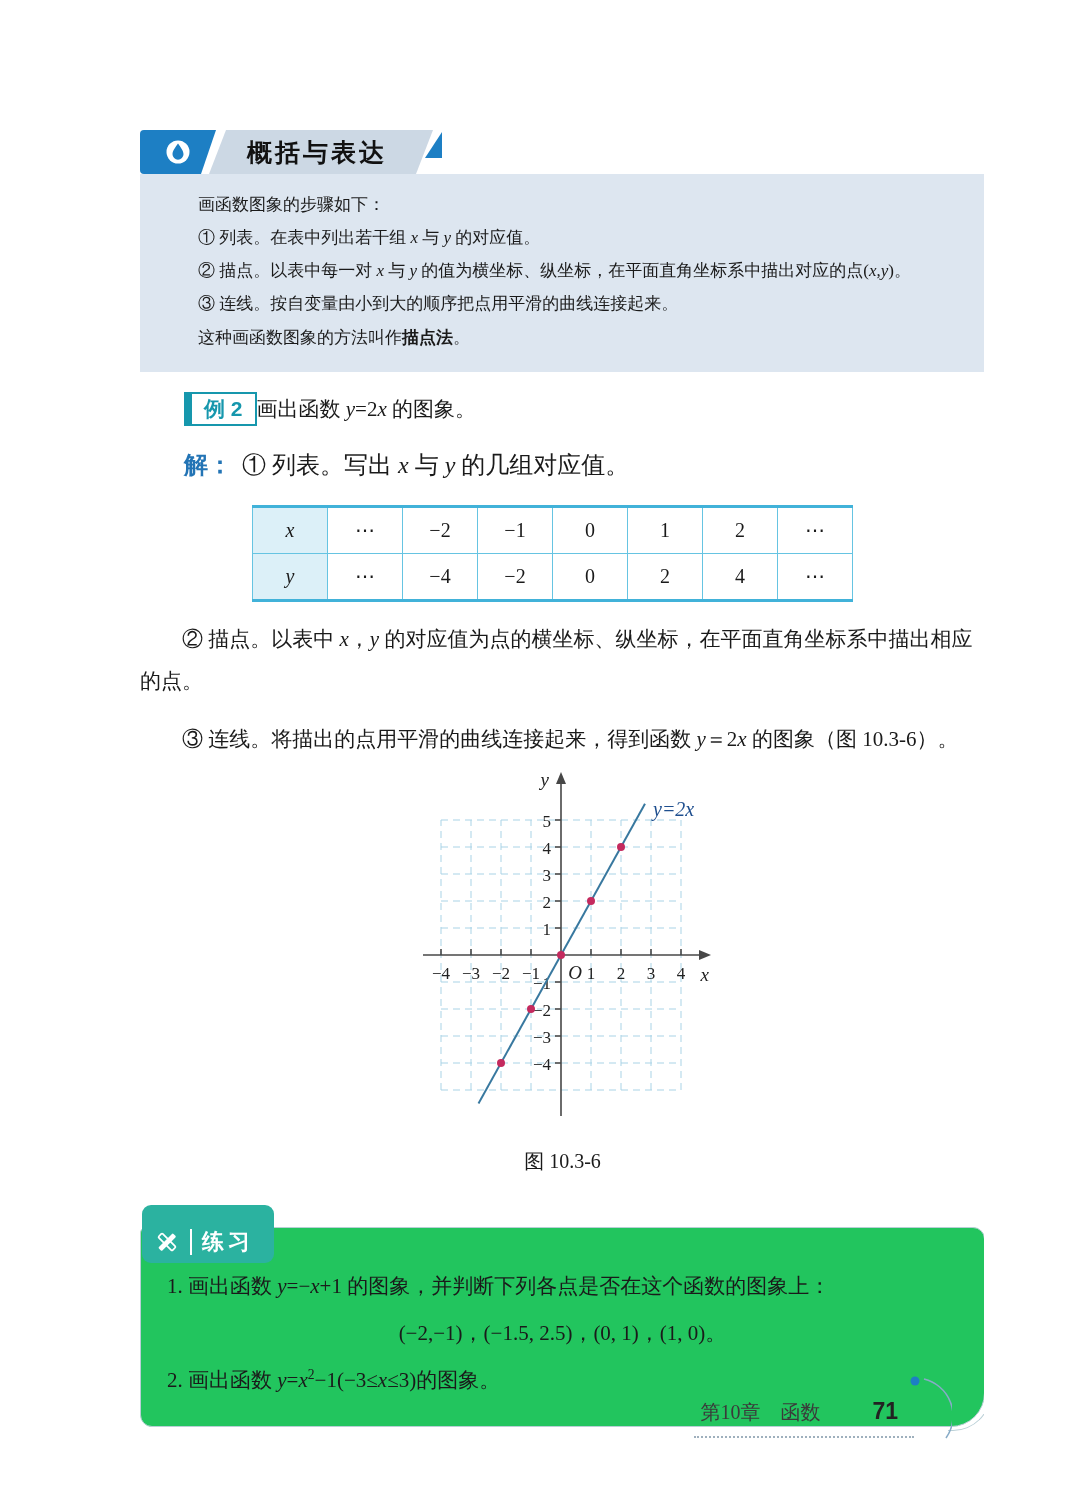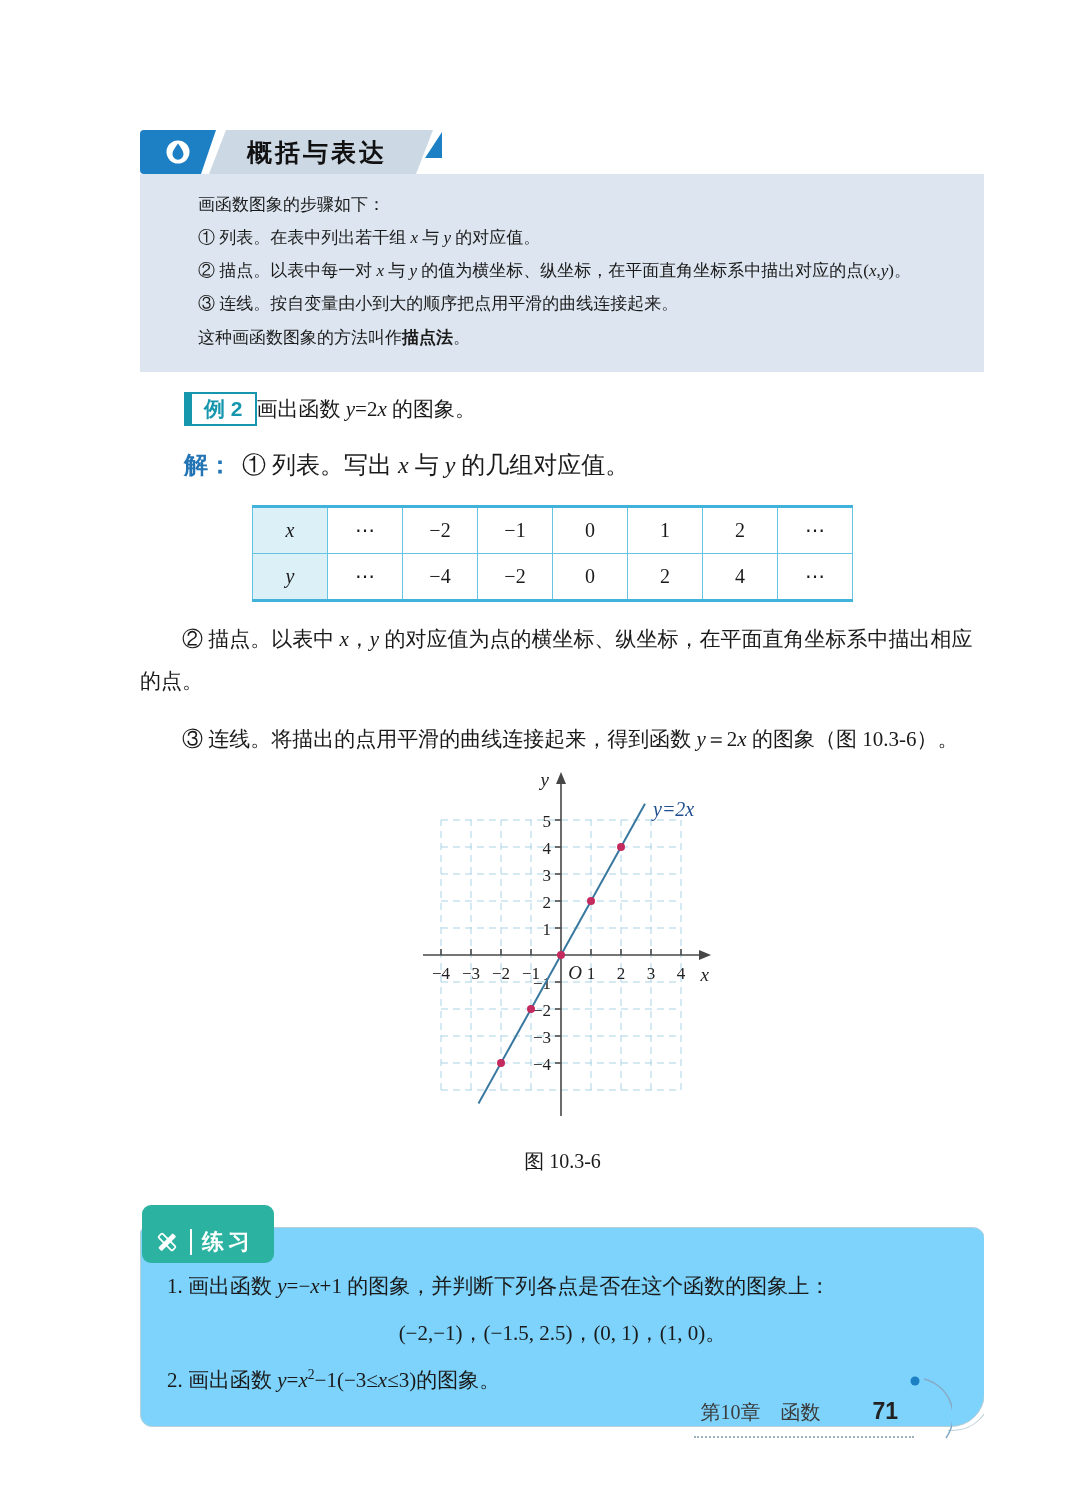--- a/index.html
+++ b/index.html
@@ -55,21 +55,21 @@
   .caption{font-size:20px;margin-top:20px;color:#1a1a1a;}
 
   
   .practice{margin-top:52px;position:relative;}
   .p-tab{position:absolute;top:-22px;left:2px;height:42px;background:var(--practice_teal);color:#fff;
          border-radius:9px;display:flex;align-items:center;gap:10px;padding:16px 20px 0 12px;
          font-family:"Liberation Sans","DejaVu Sans",sans-serif;font-weight:bold;font-size:22px;
          letter-spacing:4px;z-index:2;}
   .p-sep{width:2px;height:26px;background:#fff;}
   .p-box{border:1.5px solid var(--practice_border);border-radius:6px 12px 34px 12px;
-         padding:38px 26px 26px 26px;font-size:21px;position:relative;background:#7dd3fc;}
+         padding:38px 26px 26px 26px;font-size:21px;position:relative;background:#22c55e;}
   .p-box::after{content:'';position:absolute;right:-7px;bottom:-5px;width:42px;height:48px;
          border-right:1.5px solid var(--practice_border);border-bottom:1.5px solid var(--practice_border);
          border-radius:0 0 38px 0;pointer-events:none;}
   .p-item{margin:0;line-height:1.95;}
   .p-center{text-align:center;margin:6px 0;line-height:1.95;}
 
   
   .footer{position:absolute;right:70px;top:1398px;}
   .f-inner{display:flex;align-items:baseline;border-bottom:2px dotted #9fb0bd;
            padding:0 16px 10px 6px;font-size:20px;color:#3a3a3a;position:relative;}

